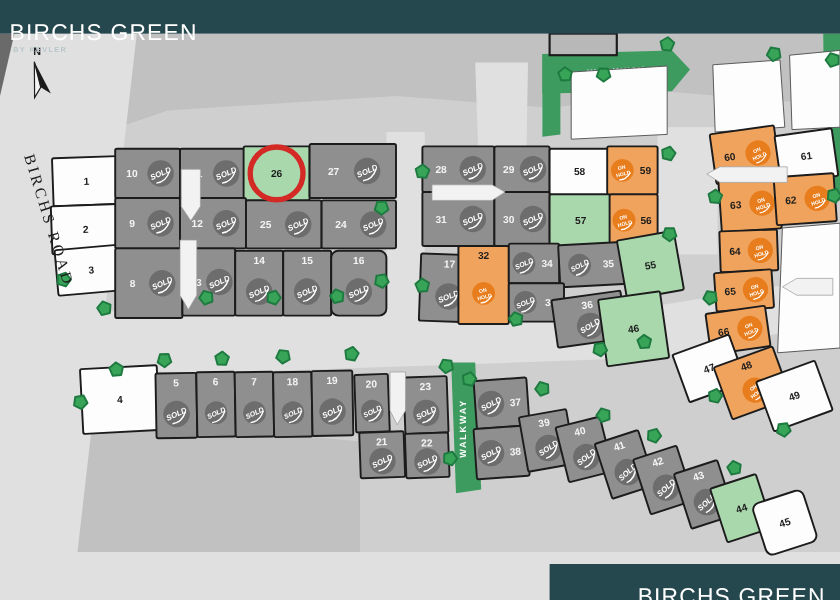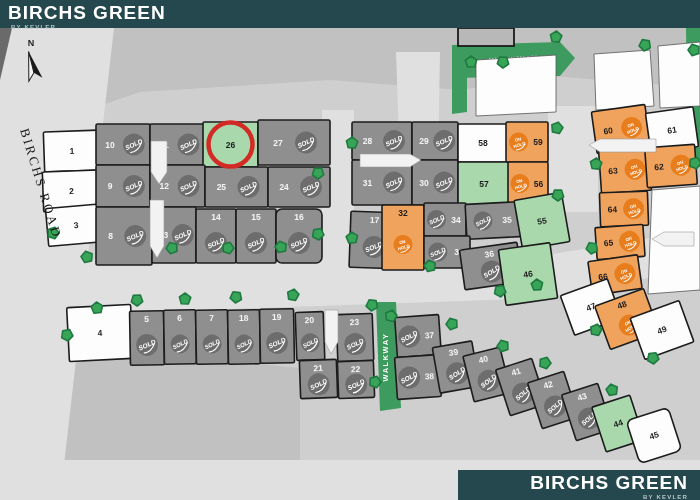--- a/index.html
+++ b/index.html
@@ -2,21 +2,21 @@
 <html><head>
 <meta charset="utf-8">
 <style>
   html,body{margin:0;padding:0;background:#9aa0a2;}
   .stage{position:relative;width:700px;height:500px;overflow:hidden;
          font-family:"Liberation Sans",sans-serif;background:#cfcfcf;}
   .map-root{position:absolute;inset:0;}
   .topbar{position:absolute;top:0;left:0;width:700px;height:28px;z-index:5;}
   .bottombar{position:absolute;right:0;bottom:0;width:242px;height:30px;z-index:5;
              text-align:right;padding-right:12px;box-sizing:border-box;overflow:hidden;}
-  .bar-title{font-weight:bold;font-size:19px;letter-spacing:1px;line-height:1.1;margin-top:3px;}
+  .bar-title{font-weight:normal;font-size:19px;letter-spacing:1px;line-height:1.1;margin-top:18px;}
   .bar-sub{font-size:6px;letter-spacing:1.2px;font-weight:bold;margin-top:0px;}
 </style>
 </head>
 <body>
 
 <div class="stage">
   <div class="map-root" id="map-root"><svg viewBox="0 0 700 500" width="700" height="500">
         <rect x="0" y="0" width="700" height="500" fill="#cfcfcf"></rect>
         <polygon points="0,28 700,28 700,88 552,76 460,90 330,80 140,92 64,118 0,142" fill="#c1c1c1"></polygon>
         <polygon points="28,342 300,368 300,462 0,468 0,400" fill="#c1c1c1"></polygon>

